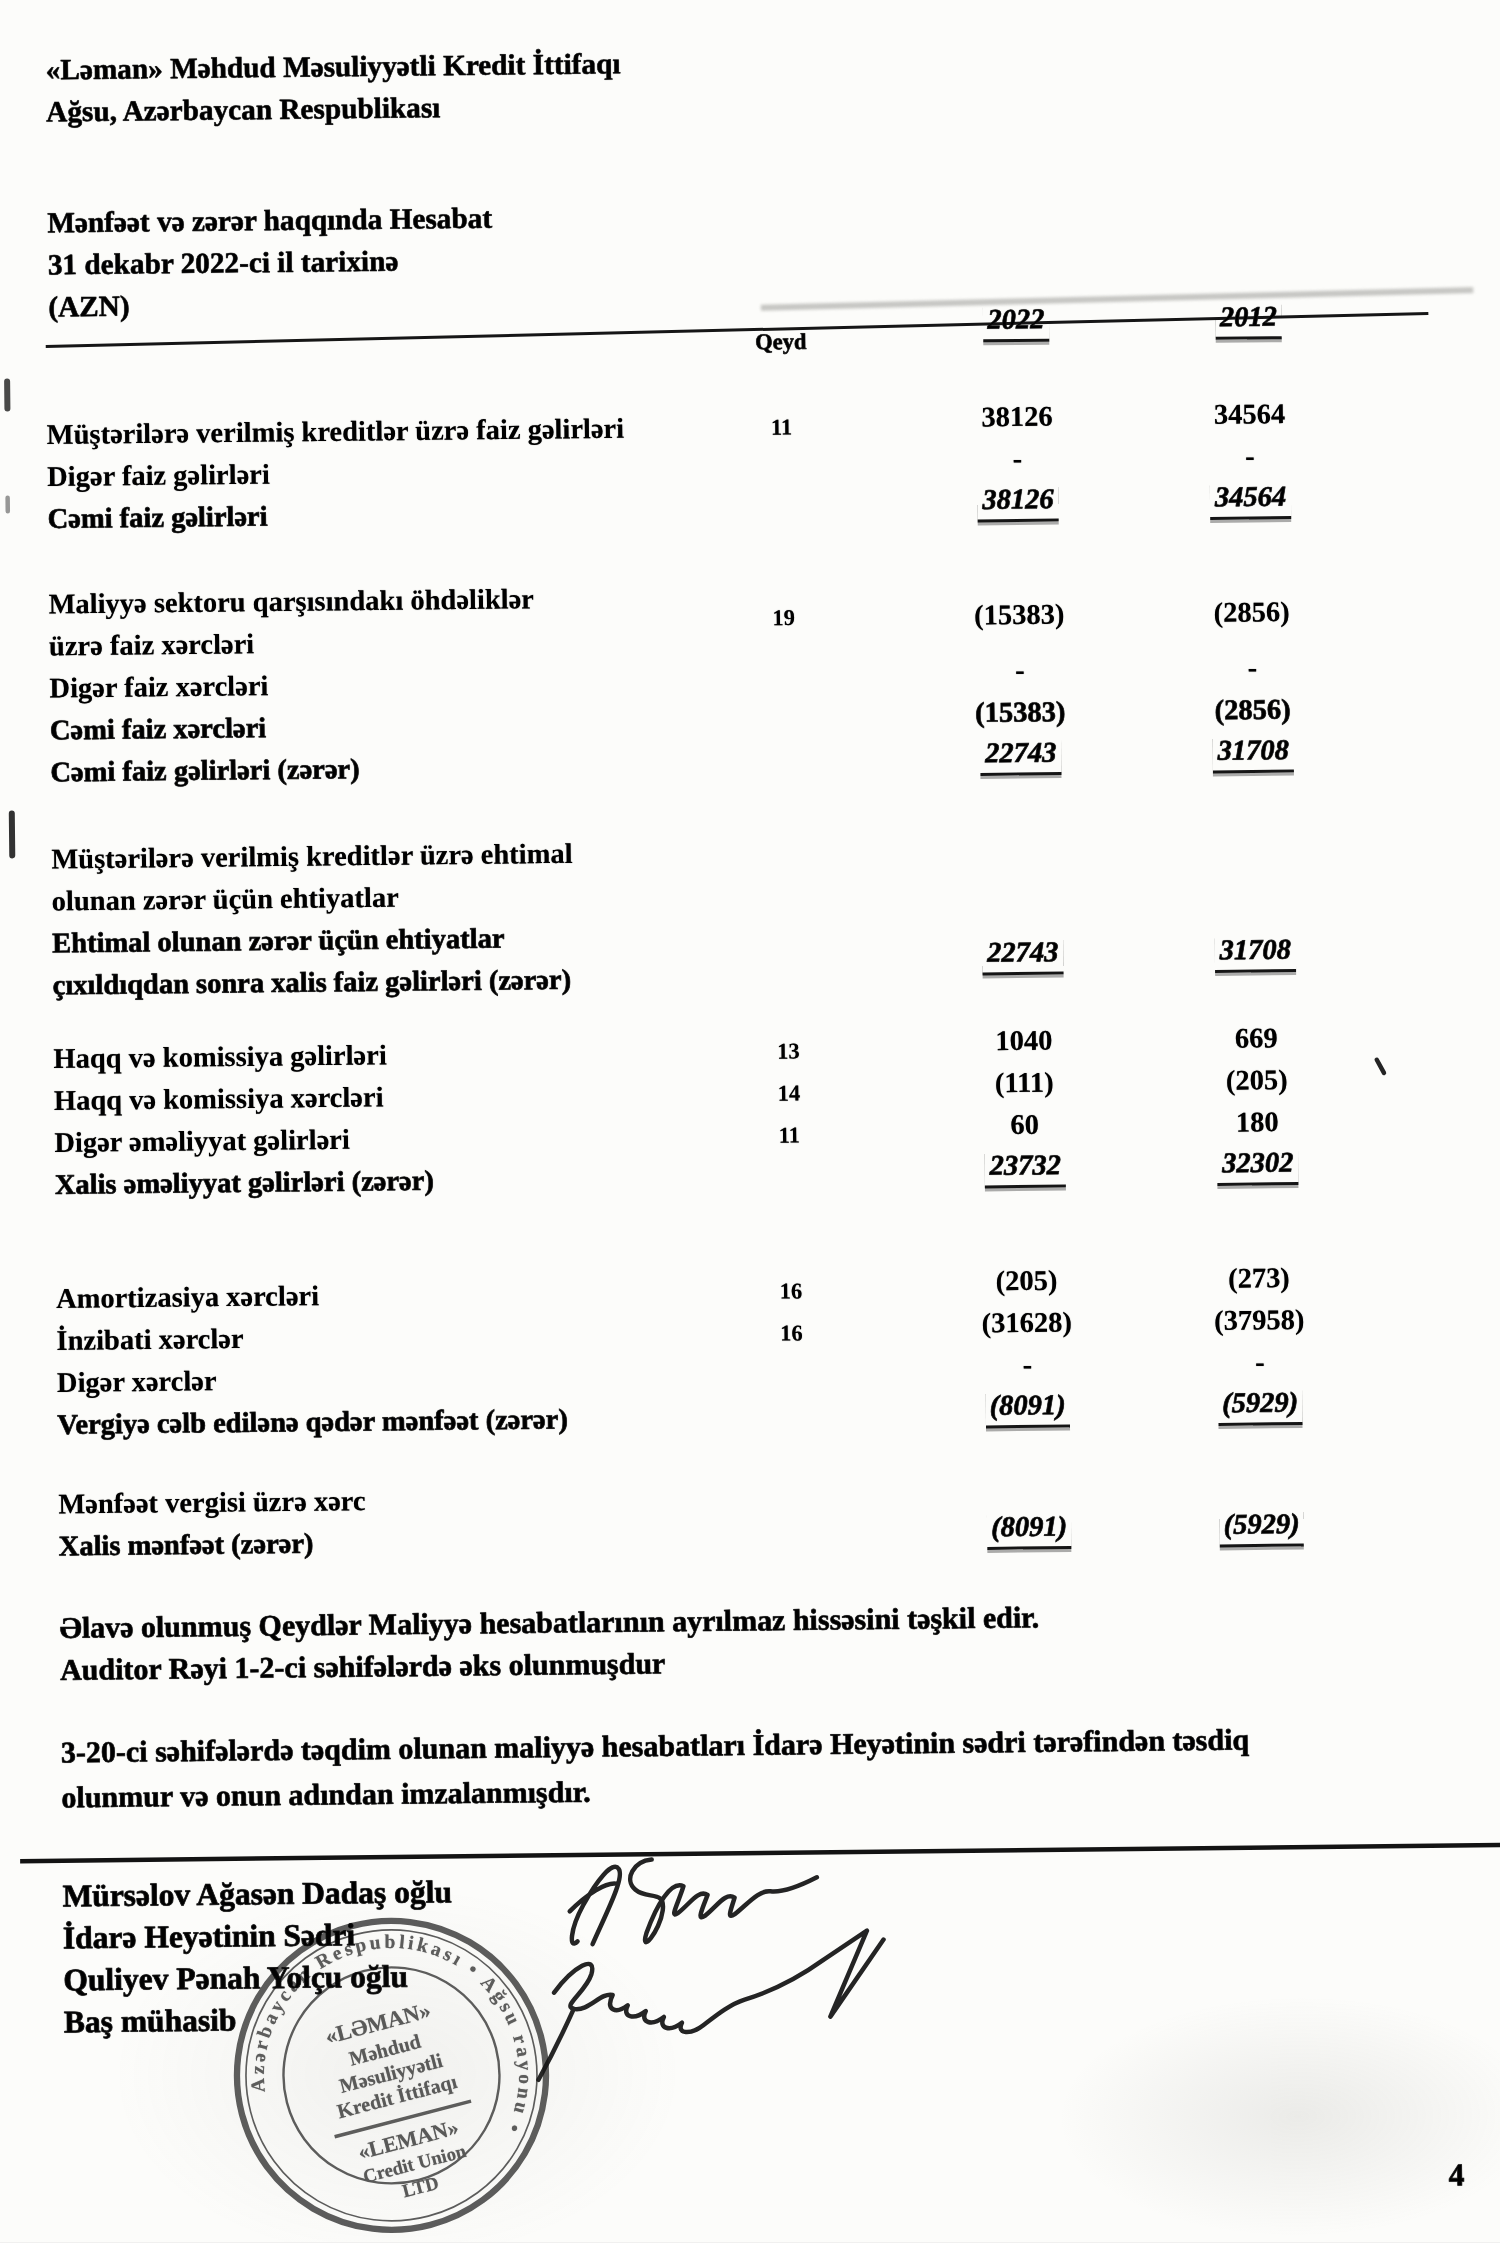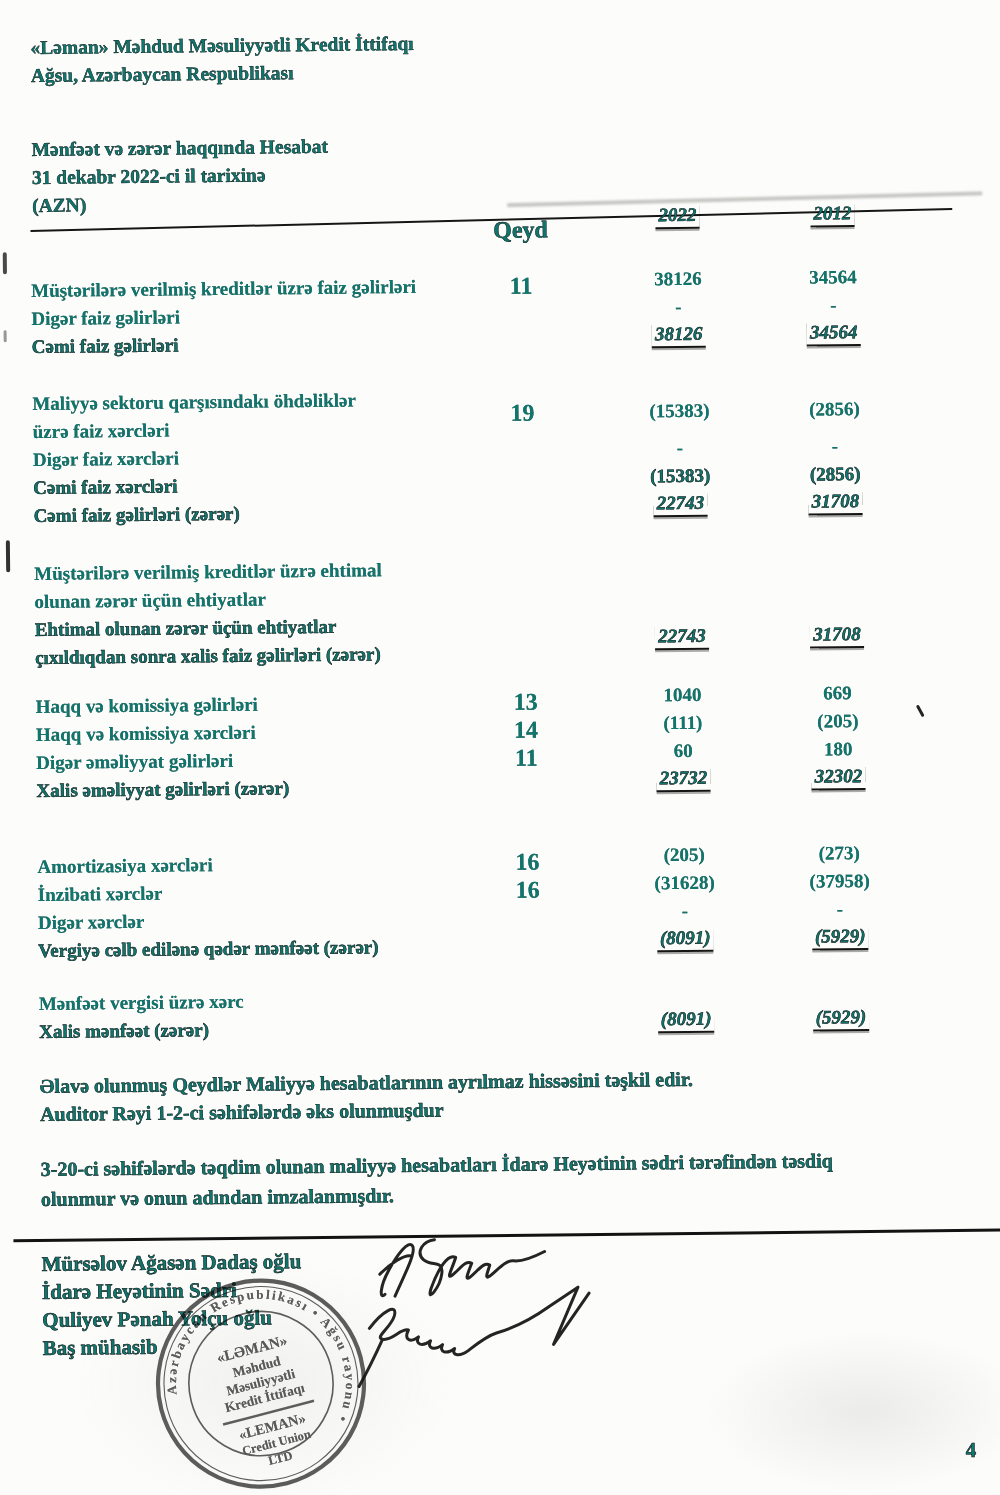--- a/index.html
+++ b/index.html
@@ -1,32 +1,32 @@
 <!DOCTYPE html>
 <html><head>
 <meta charset="utf-8">
 <style>
   html,body{margin:0;padding:0;background:#e8e8e6;}
   .page{
     position:relative;width:1000px;height:1495px;margin:0 auto;
     background:#fcfcfa;overflow:hidden;
     font-family:"Liberation Serif","DejaVu Serif",serif;
-    font-weight:700;color:#0f766e;
+    font-weight:700;color:#000000;
     text-shadow:0 0 .6px rgba(15,15,15,.65);
   }
   .skew{position:absolute;inset:0;transform:rotate(-.62deg);transform-origin:30px 0;}
   
   .company{position:absolute;left:30px;top:34px;font-size:19.5px;line-height:28px;-webkit-text-stroke:.35px #1a1a1a;}
   .titleblock{position:absolute;left:30px;top:136px;font-size:19.5px;line-height:28px;-webkit-text-stroke:.35px #1a1a1a;}
   .rule{position:absolute;left:28px;top:230px;width:922px;height:2.2px;background:#161616;transform:rotate(-.75deg);transform-origin:0 50%;}
   .rule-echo{position:absolute;left:505px;top:205px;width:475px;height:4px;background:#9a9a96;opacity:.55;filter:blur(1px);transform:rotate(-.8deg);}
   
   .row{display:flex;align-items:center;}
   .c-label{width:445px;font-size:19px;line-height:28px;}
-  .c-note{width:90px;text-align:center;font-size:24px;}
+  .c-note{width:90px;text-align:center;font-size:15px;}
   .c-gap{width:37px;}
   .c-v{width:150px;text-align:center;font-size:19px;}
   .c-v.w2{width:160px;}
   .r1 .c-v span{display:inline-block;transform:translateY(-5px);}
   .strong{-webkit-text-stroke:.45px #1a1a1a;}
   .uline{display:inline-block;padding:0 3px 1px;border-bottom:2.5px solid #151515;box-shadow:0 2px 0 rgba(21,21,21,.35);font-style:italic;}
   .colhead{position:absolute;left:28px;top:208px;}
   .colhead .c-note{transform:translateY(14px);-webkit-text-stroke:.4px #1a1a1a;}
   .colhead .c-v{transform:translateY(2px);-webkit-text-stroke:.4px #1a1a1a;}
   .colhead .uline{border-bottom-width:2.2px;}

